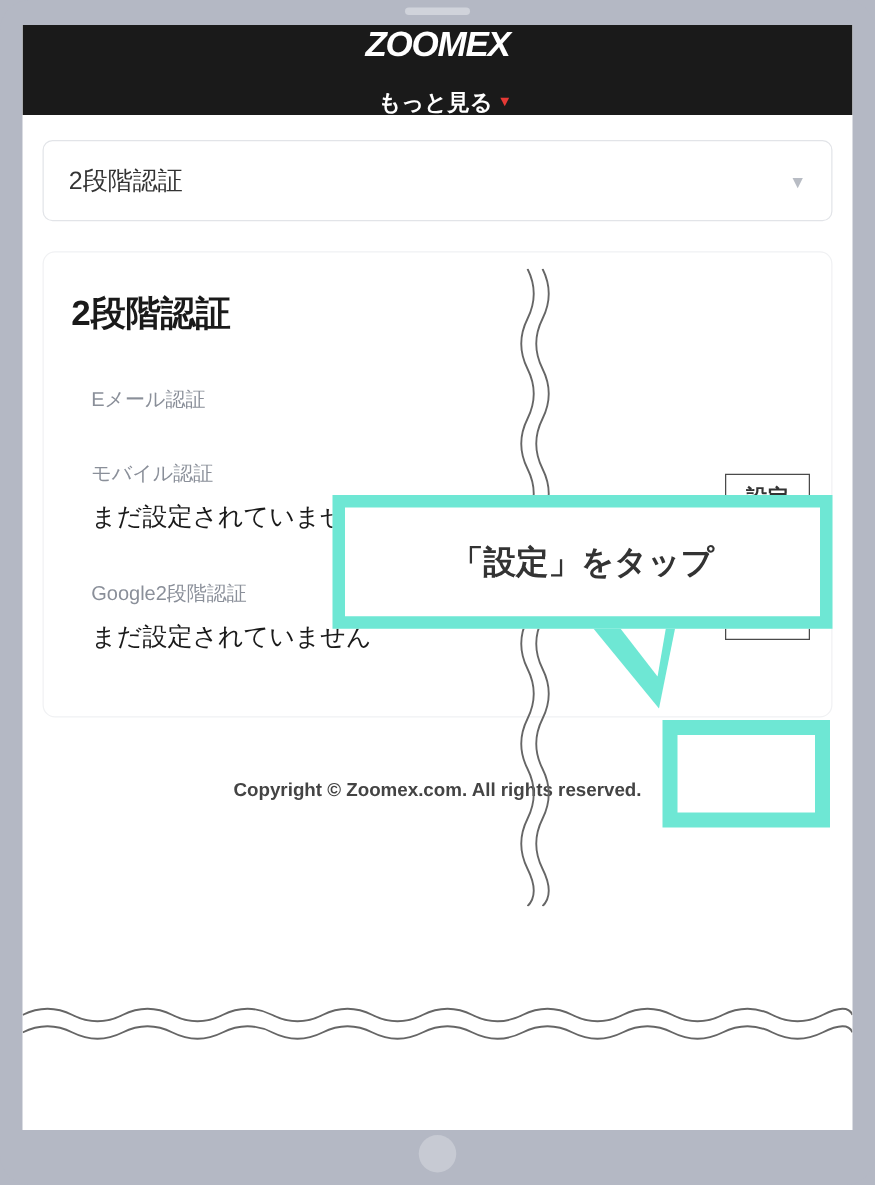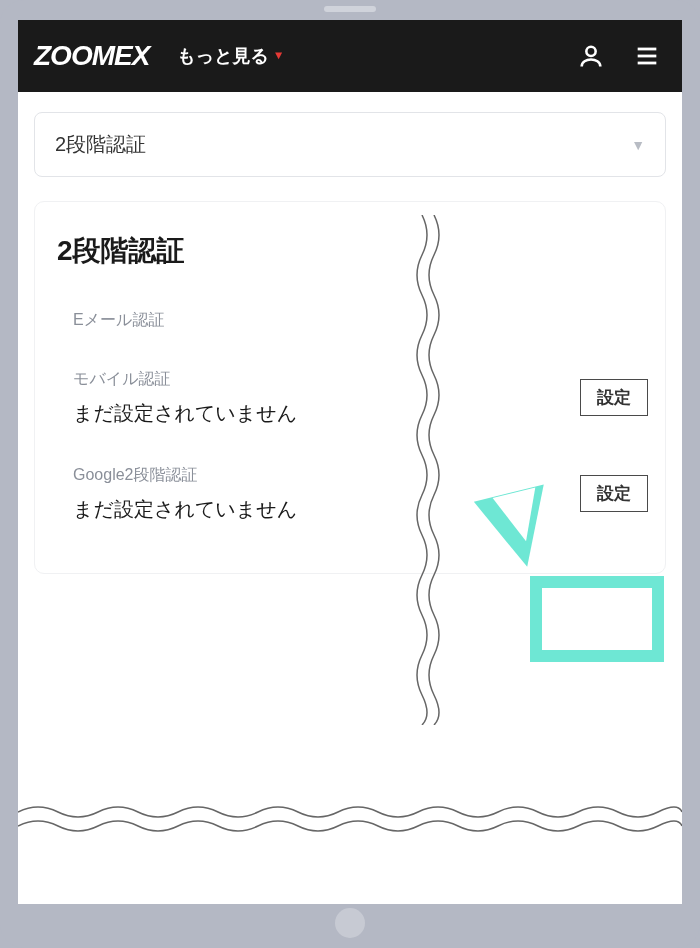--- a/index.html
+++ b/index.html
@@ -46,20 +46,21 @@
       background: #c7cad3;
       border-radius: 50%;
     }
     .header {
       background: #1a1a1a;
       height: 72px;
       display: flex;
       align-items: center;
       padding: 0 16px;
       gap: 18px;
+      flex-direction: column;
     }
     .logo {
       font-weight: 900;
       font-style: italic;
       font-size: 28px;
       color: #fff;
       letter-spacing: -1px;
     }
     .more-link {
       display: flex;
@@ -279,17 +280,23 @@
 
     <svg class="wave wave-horiz" viewBox="0 0 664 36" preserveAspectRatio="none">
       <path d="M0 12 Q20 2 40 12 Q60 22 80 12 Q100 2 120 12 Q140 22 160 12 Q180 2 200 12 Q220 22 240 12 Q260 2 280 12 Q300 22 320 12 Q340 2 360 12 Q380 22 400 12 Q420 2 440 12 Q460 22 480 12 Q500 2 520 12 Q540 22 560 12 Q580 2 600 12 Q620 22 640 12 Q660 2 664 12" stroke="#666" stroke-width="1.5" fill="none"></path>
       <path d="M0 26 Q20 16 40 26 Q60 36 80 26 Q100 16 120 26 Q140 36 160 26 Q180 16 200 26 Q220 36 240 26 Q260 16 280 26 Q300 36 320 26 Q340 16 360 26 Q380 36 400 26 Q420 16 440 26 Q460 36 480 26 Q500 16 520 26 Q540 36 560 26 Q580 16 600 26 Q620 36 640 26 Q660 16 664 26" stroke="#666" stroke-width="1.5" fill="none"></path>
     </svg>
 
     <div class="highlight-box highlight-google"></div>
 
     <div class="callout-tail"></div>
     <div class="callout-tail-inner"></div>
-
+    <div class="callout">
+      <span>「設定」をタップ</span>
+    </div>
+
+    <div class="footer">
+      <span>Copyright © Zoomex.com. All rights reserved.</span>
+    </div>
 
   </div>
   <div class="home-button"></div>
 </div>
 
 </body></html>

